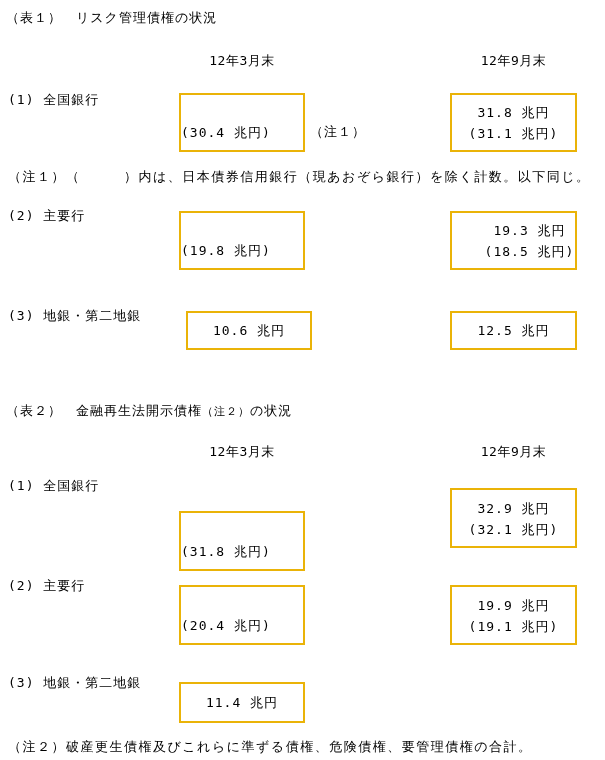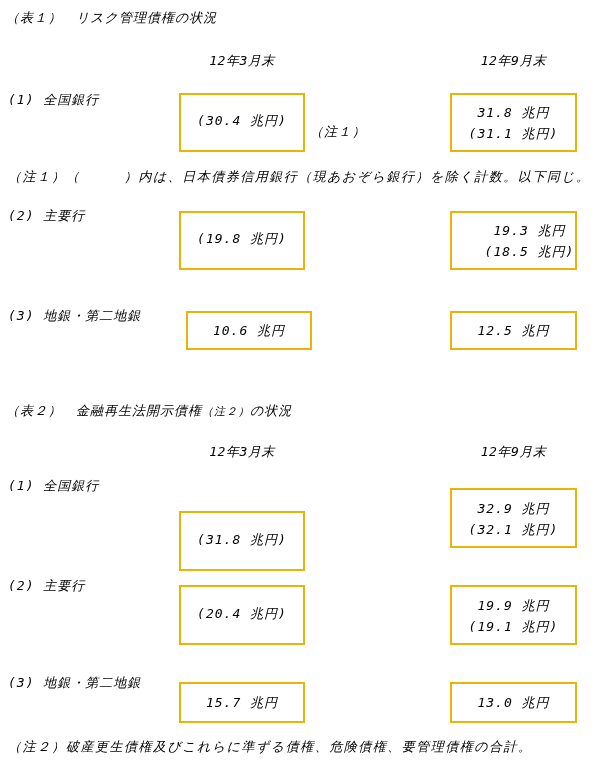--- a/index.html
+++ b/index.html
@@ -9,42 +9,40 @@
   }
   .page {
     position: relative;
     width: 605px;
     height: 760px;
     background: #ffffff;
     color: #000000;
     font-family: "DejaVu Sans Mono", "Liberation Mono", monospace;
     font-size: 13px;
     overflow: hidden;
-    font-style: italic;
   }
   .abs { position: absolute; white-space: nowrap; }
   .title { letter-spacing: 1px; }
   .title .small-ref { font-size: 11px; }
   .col-header { text-align: center; letter-spacing: 0.5px; }
   .row-label { letter-spacing: 1px; }
   .note-line { letter-spacing: 1.5px; }
   .inline-note { letter-spacing: 1px; }
 
   .vbox {
     position: absolute;
     border: 2px solid #eab308;
     box-sizing: border-box;
     background: #ffffff;
     display: flex;
     letter-spacing: 1px;
   }
   .vbox-tall-one {
     align-items: flex-end;
-    justify-content: center;
-    padding-bottom: 20px;
+    padding-bottom: 8px;
   }
   .vbox-tall-two {
     flex-direction: column;
     align-items: center;
     justify-content: flex-end;
     padding-bottom: 6px;
     line-height: 21px;
     text-align: center;
   }
   .vbox-short {
@@ -109,21 +107,18 @@
   <div class="vbox vbox-tall-one" style="left:179px; top:585px; width:126px; height:60px;">
     <span>(20.4 兆円)</span>
   </div>
   <div class="vbox vbox-tall-two" style="left:450px; top:585px; width:127px; height:60px;">
     <span>19.9 兆円</span>
     <span>(19.1 兆円)</span>
   </div>
 
   <div class="abs row-label" style="left:8px; top:674px;">(3) 地銀・第二地銀</div>
   <div class="vbox vbox-short" style="left:179px; top:682px; width:126px; height:41px;">
-    <span>15.7 兆円</span>
-  </div>
-  <div class="vbox vbox-short" style="left:450px; top:682px; width:127px; height:41px;">
-    <span>13.0 兆円</span>
+    <span>11.4 兆円</span>
   </div>
 
   <div class="abs note-line" style="left:8px; top:738px;">（注２）破産更生債権及びこれらに準ずる債権、危険債権、要管理債権の合計。</div>
 
 </div>
 
 </body></html>

